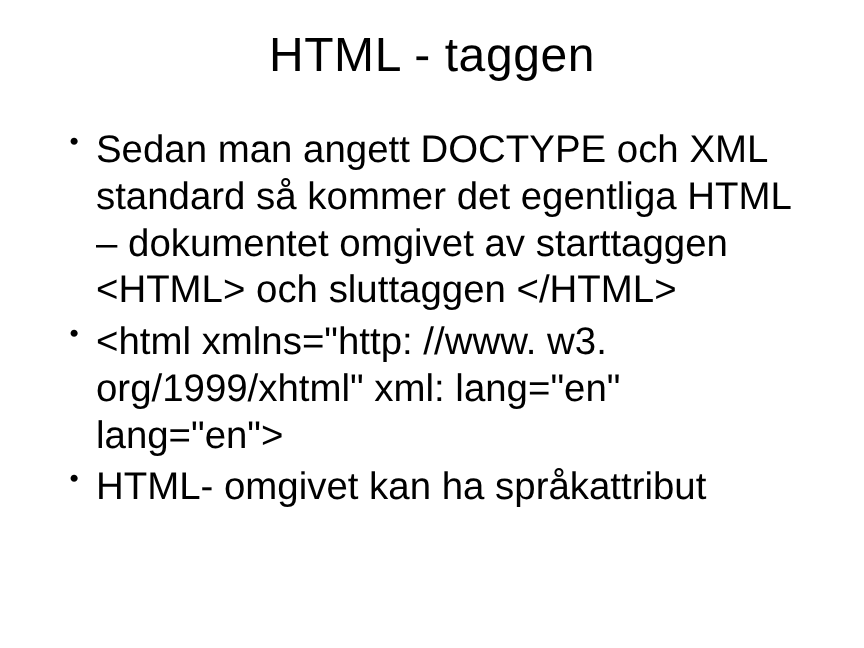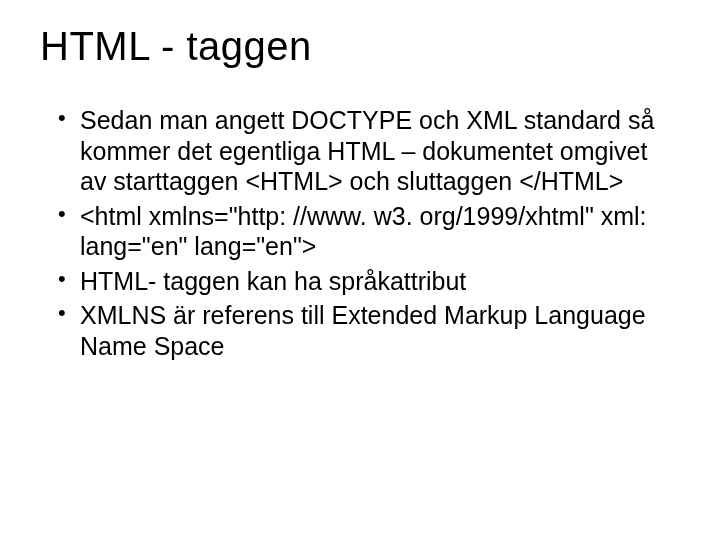--- a/index.html
+++ b/index.html
@@ -11,34 +11,34 @@
     font-family: Arial, Helvetica, sans-serif;
     color: #000000;
   }
   .slide {
     box-sizing: border-box;
     width: 720px;
     height: 540px;
     padding: 24px 40px 40px 40px;
   }
   .title {
-    text-align: left;
+    text-align: center;
     font-size: 40px;
     font-weight: 400;
     margin: 0 0 36px 0;
     letter-spacing: 0.5px;
   }
   ul.bullets {
     list-style: none;
     margin: 0;
     padding: 0 0 0 18px;
   }
   ul.bullets li {
     position: relative;
-    font-size: 25px;
+    font-size: 32px;
     line-height: 1.22;
     margin: 0 0 4px 0;
     padding-left: 22px;
   }
   ul.bullets li::before {
     content: "•";
     position: absolute;
     left: 0;
     top: 0;
     font-size: 22px;
@@ -46,16 +46,15 @@
   }
 </style>
 </head>
 <body>
 
 <div class="slide">
   <h1 class="title">HTML - taggen</h1>
   <ul class="bullets">
     <li>Sedan man angett DOCTYPE och XML standard så kommer det egentliga HTML – dokumentet omgivet av starttaggen &lt;HTML&gt; och sluttaggen &lt;/HTML&gt;</li>
     <li>&lt;html xmlns="http: //www. w3. org/1999/xhtml" xml: lang="en" lang="en"&gt;</li>
-    <li>HTML- taggen kan ha språkattribut</li>
-    <li>XMLNS är referens till Extended Markup Language Name Space</li>
+    <li>HTML- omgivet kan ha språkattribut</li>
   </ul>
 </div>
 
 </body></html>

